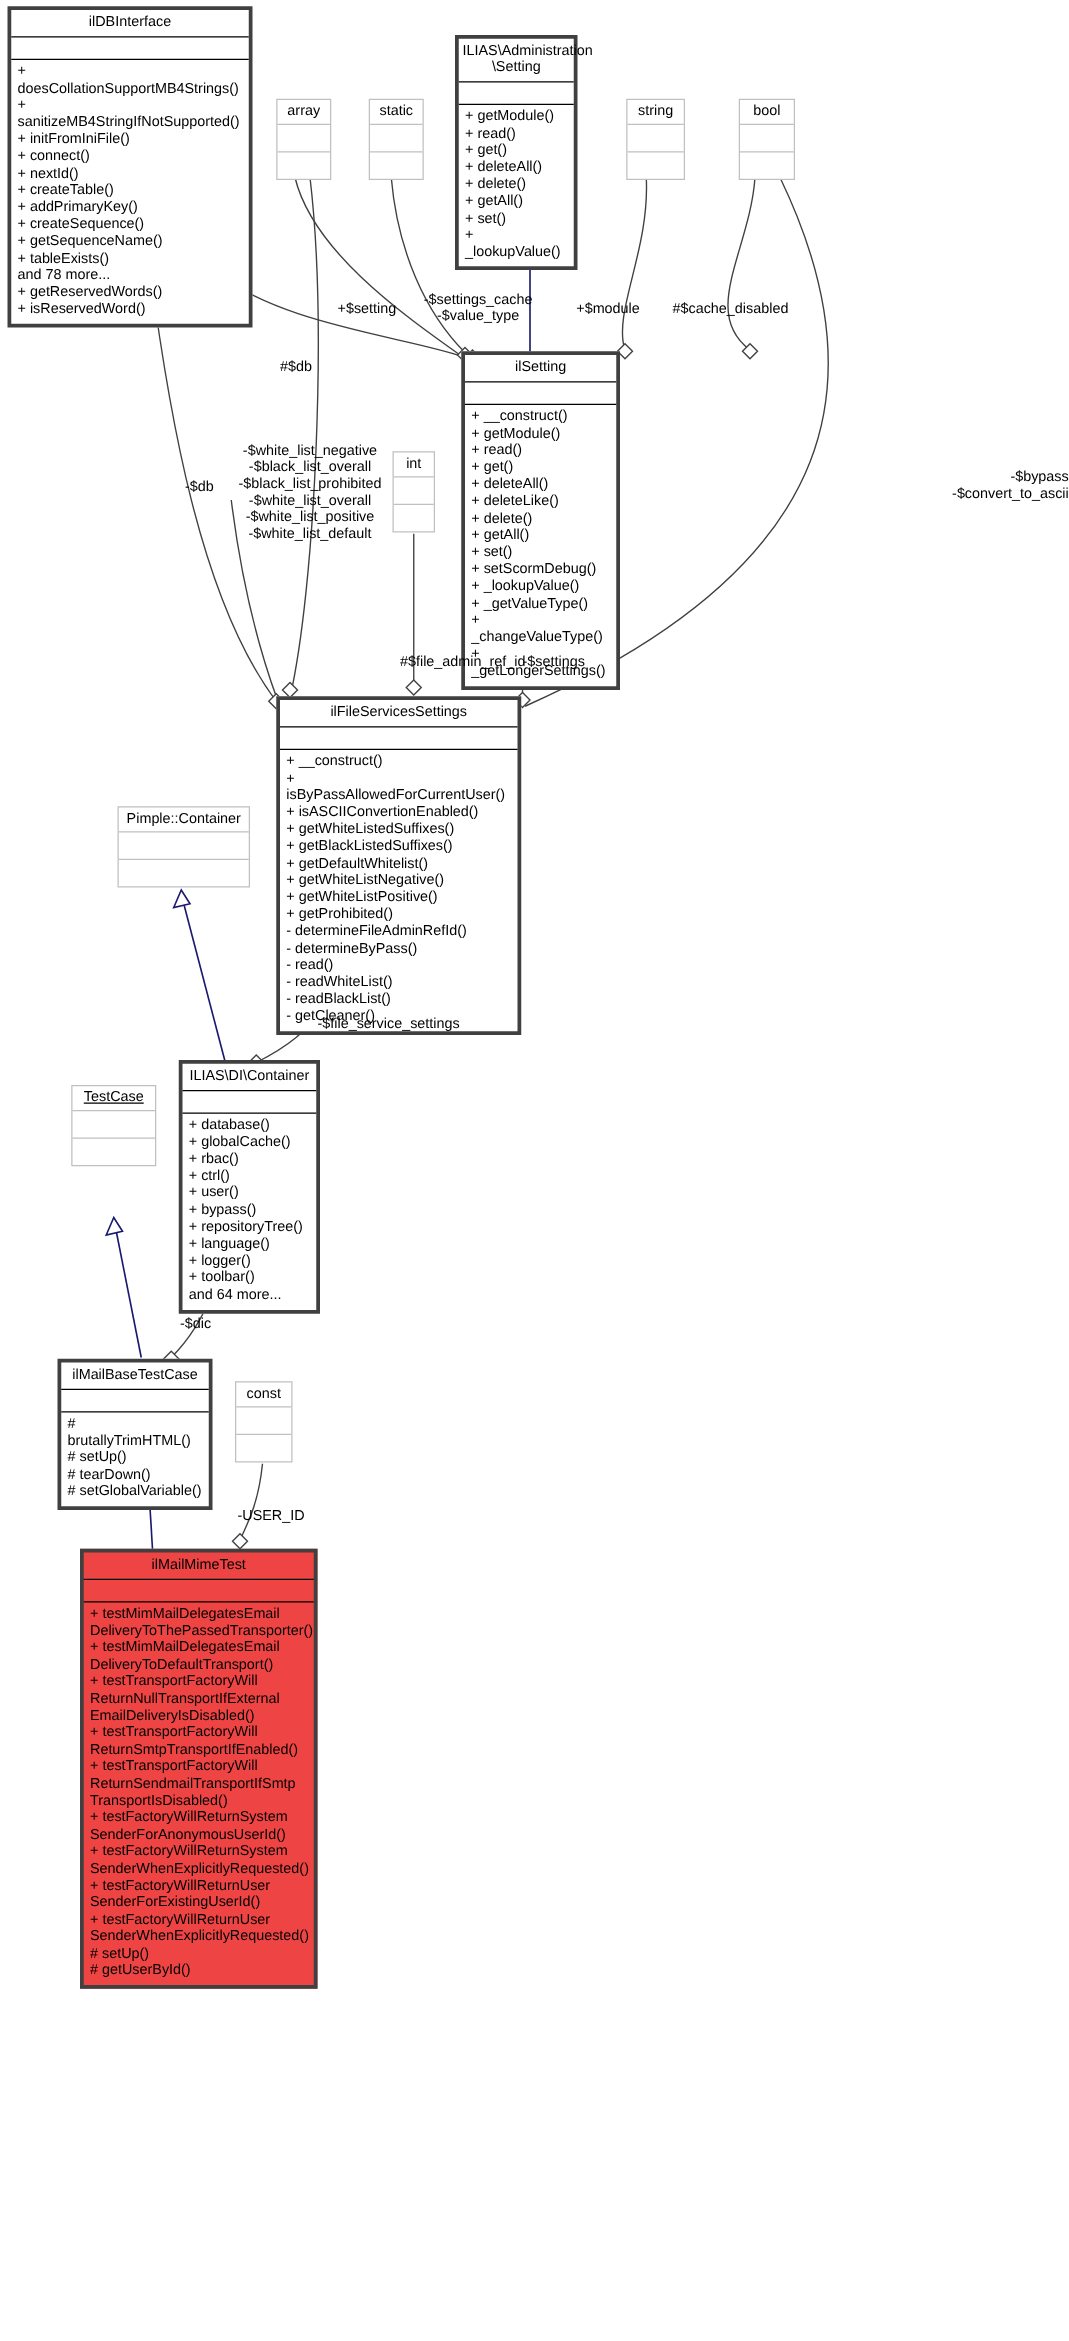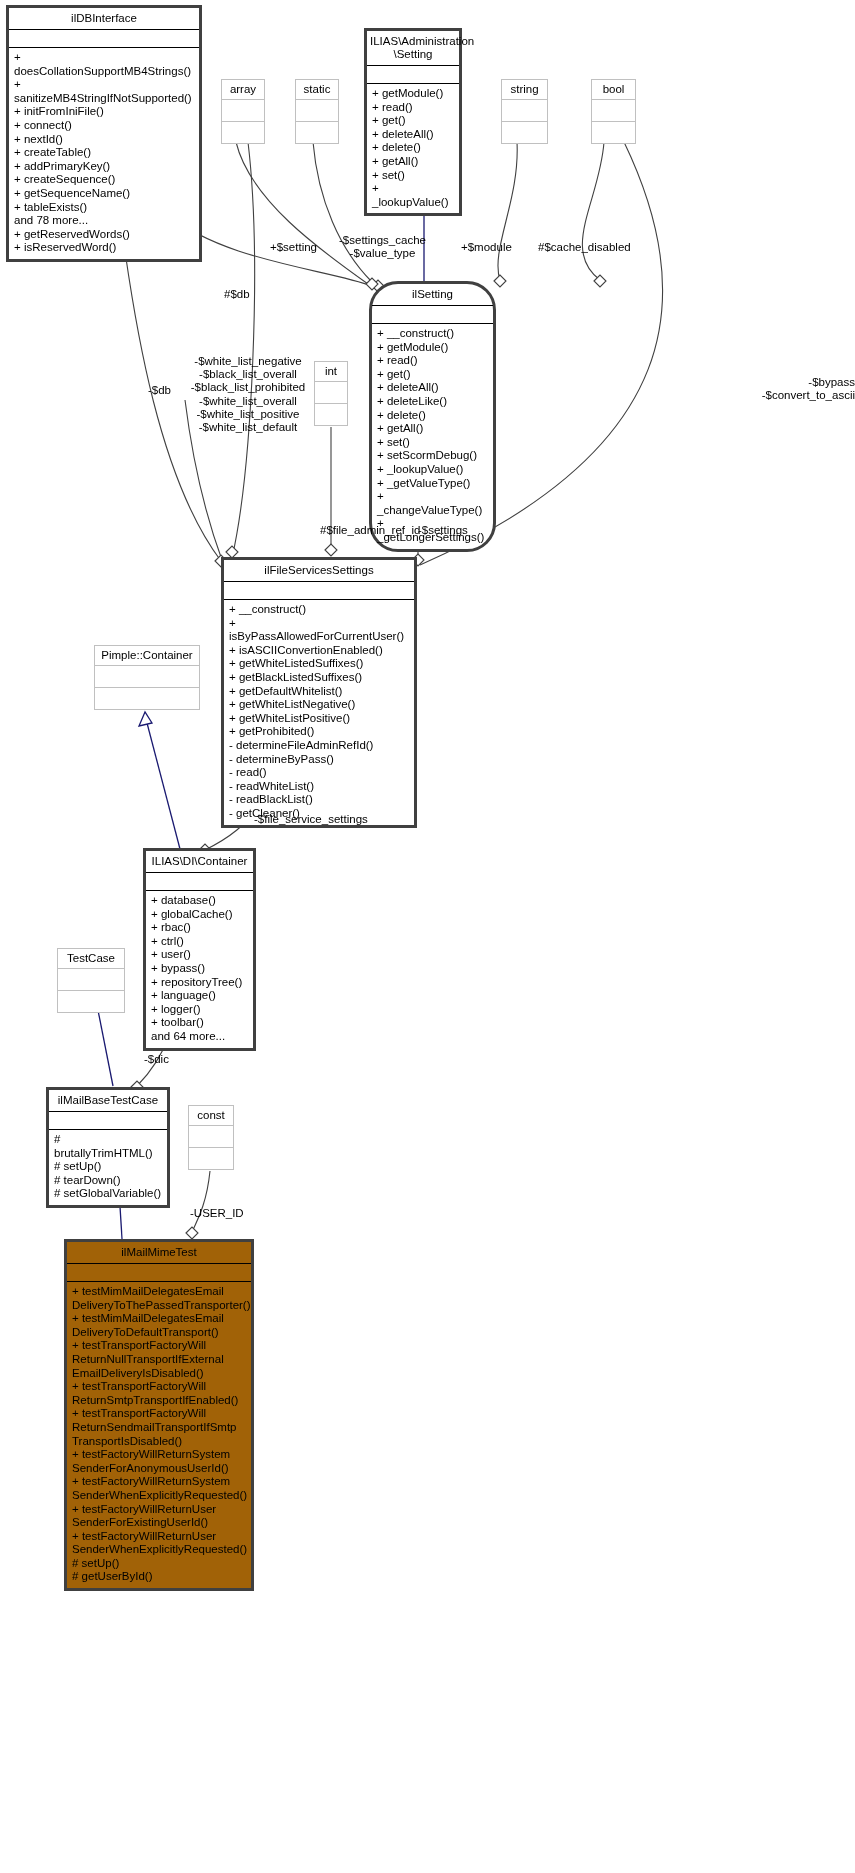--- a/index.html
+++ b/index.html
@@ -32,21 +32,21 @@
     position: absolute;
     box-sizing: border-box;
     background: #ffffff;
     border: 3px solid #404040;
     z-index: 5;
   }
   .node.light {
     border: 1px solid #c0c0c0;
   }
   .node.shaded {
-    background: #a16207;
+    background: #ef4444;
   }
   .node .title {
     text-align: center;
     font-size: 11.5px;
     line-height: 13px;
     padding: 4px 3px 4px 3px;
     border-bottom: 1px solid #000000;
     white-space: pre-line;
   }
   .node.light .title {
@@ -209,21 +209,21 @@
     <div class="attrs"></div>
     <div class="ops"></div>
   </div>
 
   <div class="node light" style="left:314px; top:361px; width:34px;">
     <div class="title">int</div>
     <div class="attrs"></div>
     <div class="ops"></div>
   </div>
 
-  <div class="node" style="left:369px; top:281px; width:127px;border-radius:29px;">
+  <div class="node" style="left:369px; top:281px; width:127px;">
     <div class="title">ilSetting</div>
     <div class="attrs"></div>
     <div class="ops">
         <div>+ __construct()</div>
         <div>+ getModule()</div>
         <div>+ read()</div>
         <div>+ get()</div>
         <div>+ deleteAll()</div>
         <div>+ deleteLike()</div>
         <div>+ delete()</div>
@@ -276,21 +276,21 @@
         <div>+ user()</div>
         <div>+ bypass()</div>
         <div>+ repositoryTree()</div>
         <div>+ language()</div>
         <div>+ logger()</div>
         <div>+ toolbar()</div>
         <div>and 64 more...</div>
       </div>
   </div>
 
-  <div class="node light" style="left:57px; top:948px; width:68px;">
+  <div class="node light" style="left:57px; top:868px; width:68px;text-decoration:underline;">
     <div class="title">TestCase</div>
     <div class="attrs"></div>
     <div class="ops"></div>
   </div>
 
   <div class="node" style="left:46px; top:1087px; width:124px;">
     <div class="title">ilMailBaseTestCase</div>
     <div class="attrs"></div>
     <div class="ops">
         <div># brutallyTrimHTML()</div>

